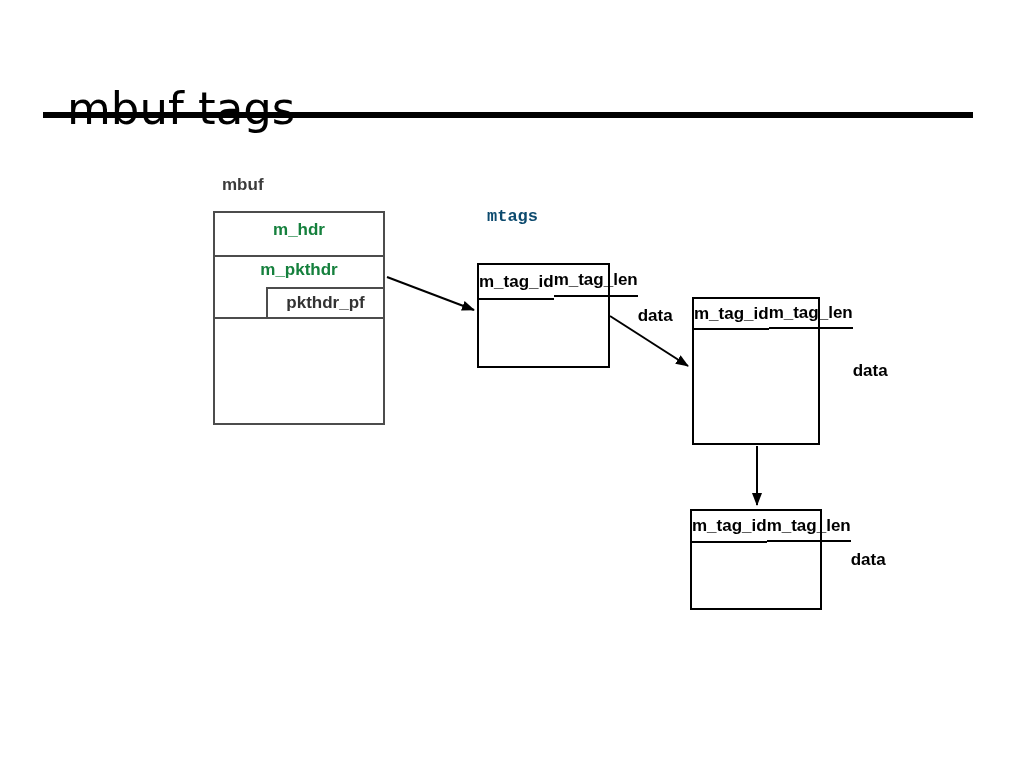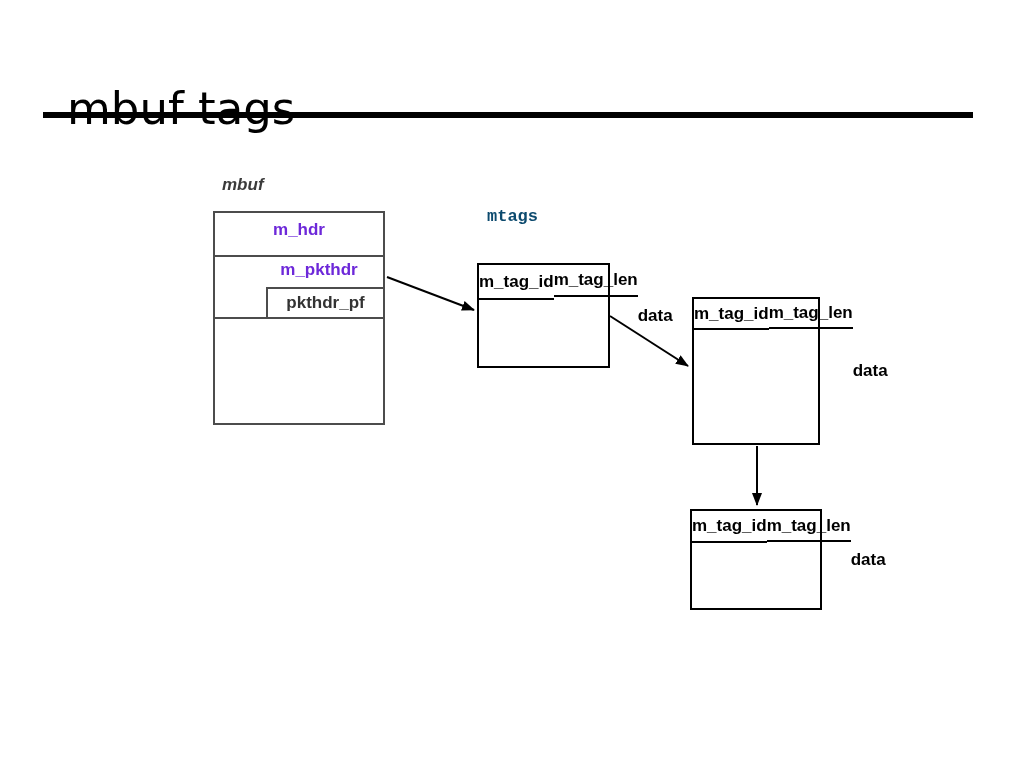--- a/index.html
+++ b/index.html
@@ -33,45 +33,45 @@
     width: 930px;
     height: 6px;
     background: #000000;
   }
   .box-label {
     position: absolute;
     font-size: 17px;
     font-weight: 700;
     white-space: nowrap;
   }
-  .mbuf-label { left: 222px; top: 175px; color: #3b3b3b; font-style: italic; }
+  .mbuf-label { left: 222px; top: 175px; color: #3b3b3b; }
   .mtags-label { left: 487px; top: 207px; color: #0c4a6e; font-family: Liberation Mono, monospace; }
 
   
   .mbuf-box {
     position: absolute;
     left: 213px;
     top: 211px;
     width: 172px;
     height: 214px;
     border: 2px solid #4c4c4c;
     box-sizing: border-box;
     background: #ffffff;
   }
   .mbuf-box .cell-text {
     position: absolute;
     left: 0;
     width: 100%;
     text-align: center;
     font-size: 17px;
     font-weight: 700;
-    color: #6d28d9;
+    color: #15803d;
   }
   .mbuf-hdr-text { top: 7px; }
-  .mbuf-pkthdr-text { top: 47px; margin-left: 20px; }
+  .mbuf-pkthdr-text { top: 47px; }
   .mbuf-divider {
     position: absolute;
     left: 0;
     right: 0;
     height: 2px;
     background: #4c4c4c;
   }
   .mbuf-div1 { top: 42px; }
   .mbuf-div2 { top: 104px; }
   .pkthdr-subbox {

